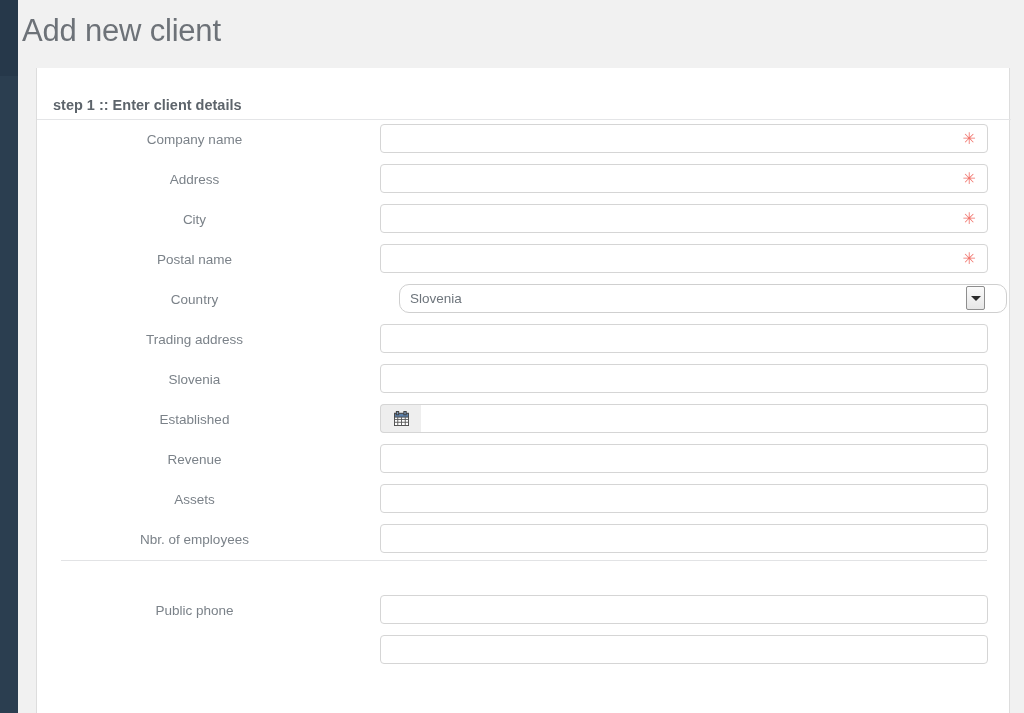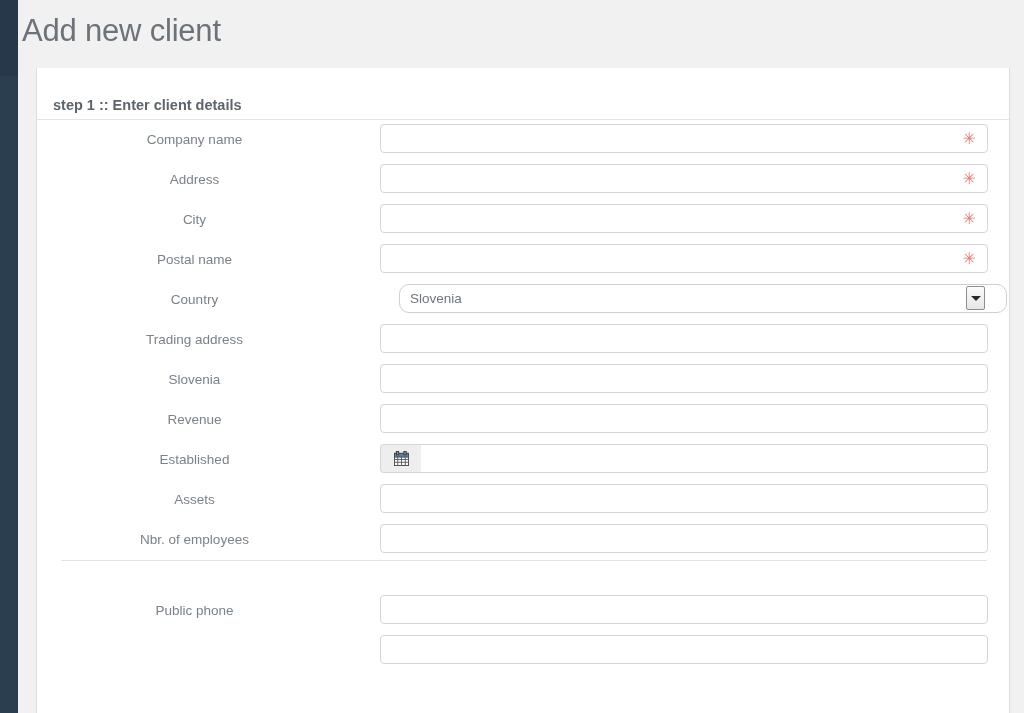--- a/index.html
+++ b/index.html
@@ -259,26 +259,20 @@
           </div>
         </div>
         <div class="form-row">
           <label class="form-label">Trading address</label>
           <div class="form-control-wrap">
             <input type="text" class="form-control" value="" style="">
           </div>
         </div>
         <div class="form-row">
           <label class="form-label">Slovenia</label>
-          <div class="form-control-wrap">
-            <input type="text" class="form-control" value="" style="">
-          </div>
-        </div>
-        <div class="form-row">
-          <label class="form-label">Revenue</label>
           <div class="form-control-wrap">
             <input type="text" class="form-control" value="" style="">
           </div>
         </div>
         <div class="form-row">
           <label class="form-label">Established</label>
           <div class="form-control-wrap">
             <div class="input-group">
               <div class="input-group-addon">
                 <svg class="cal-icon" width="15" height="15" viewBox="0 0 16 16" aria-hidden="true">
@@ -293,20 +287,26 @@
                     <line x1="8" y1="6.5" x2="8" y2="15.5"></line>
                     <line x1="12" y1="6.5" x2="12" y2="15.5"></line>
                   </g>
                 </svg>
               </div>
               <input type="text" class="input-group-field" value="" style="">
             </div>
           </div>
         </div>
         <div class="form-row">
+          <label class="form-label">Revenue</label>
+          <div class="form-control-wrap">
+            <input type="text" class="form-control" value="" style="">
+          </div>
+        </div>
+        <div class="form-row">
           <label class="form-label">Assets</label>
           <div class="form-control-wrap">
             <input type="text" class="form-control" value="" style="">
           </div>
         </div>
         <div class="form-row">
           <label class="form-label">Nbr. of employees</label>
           <div class="form-control-wrap">
             <input type="text" class="form-control" value="" style="">
           </div>

